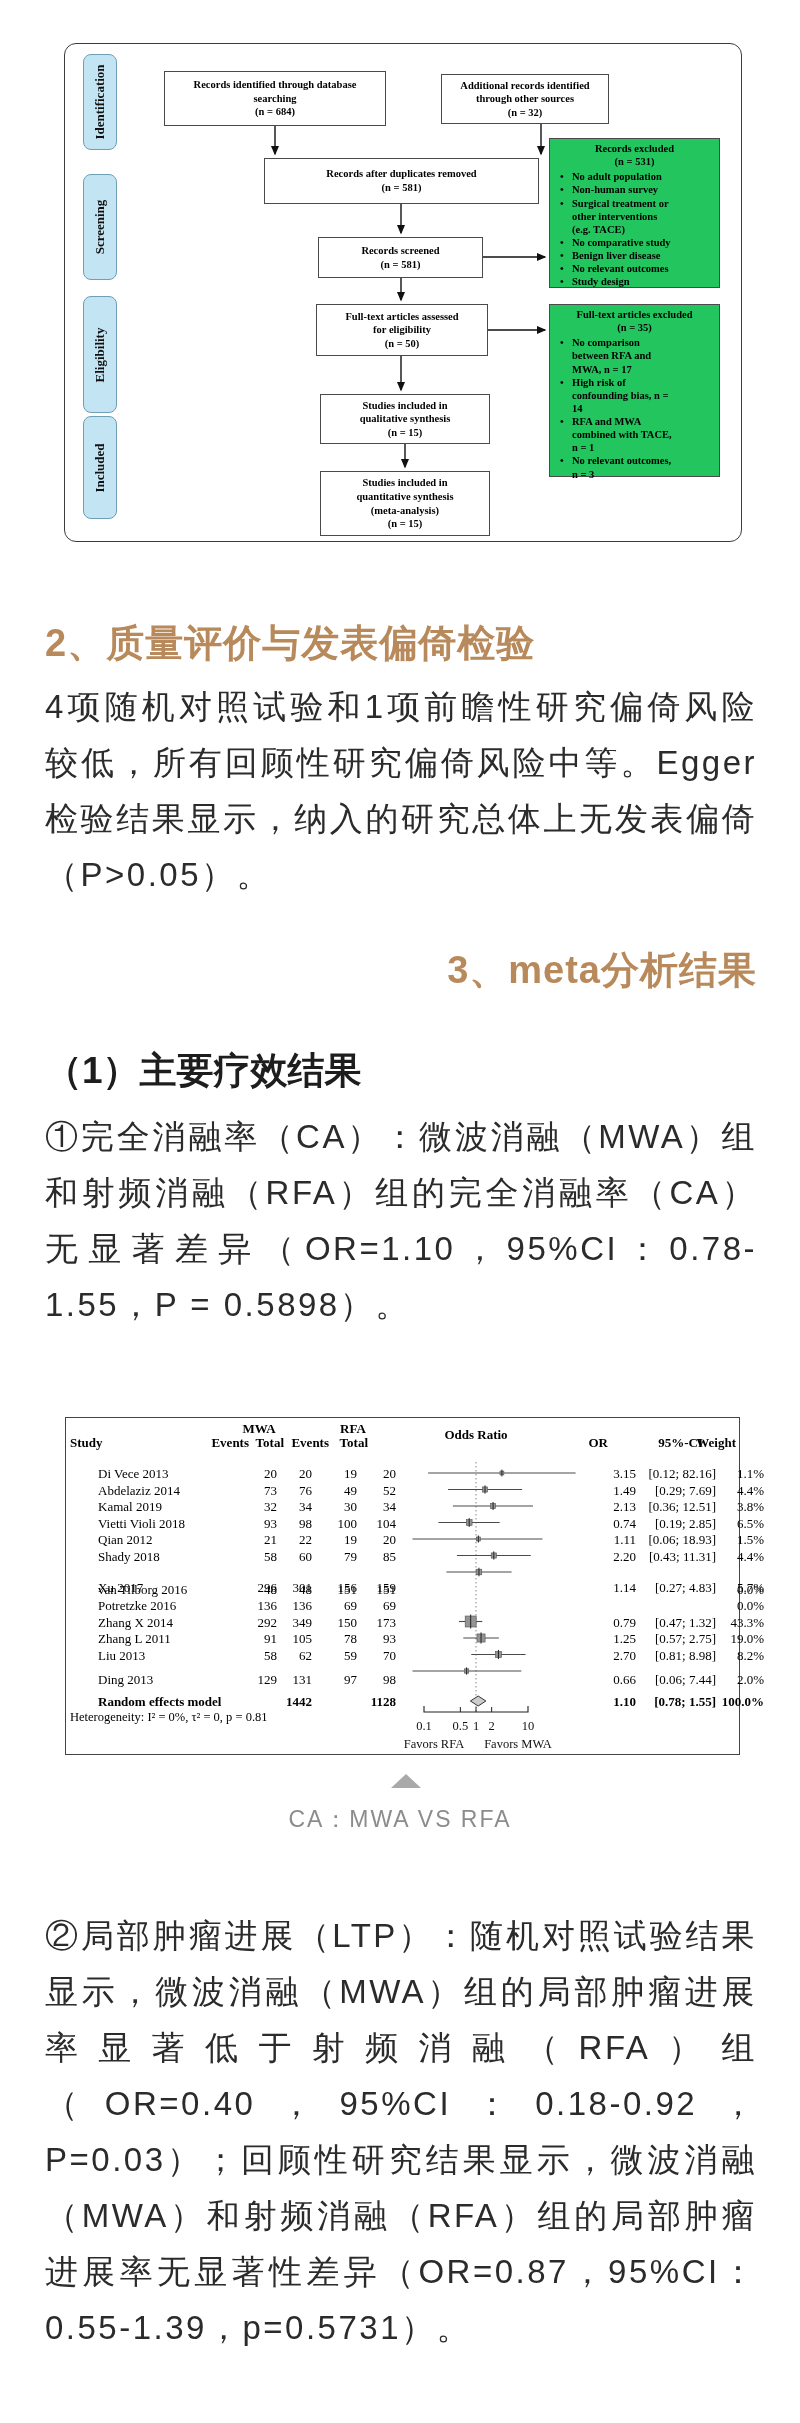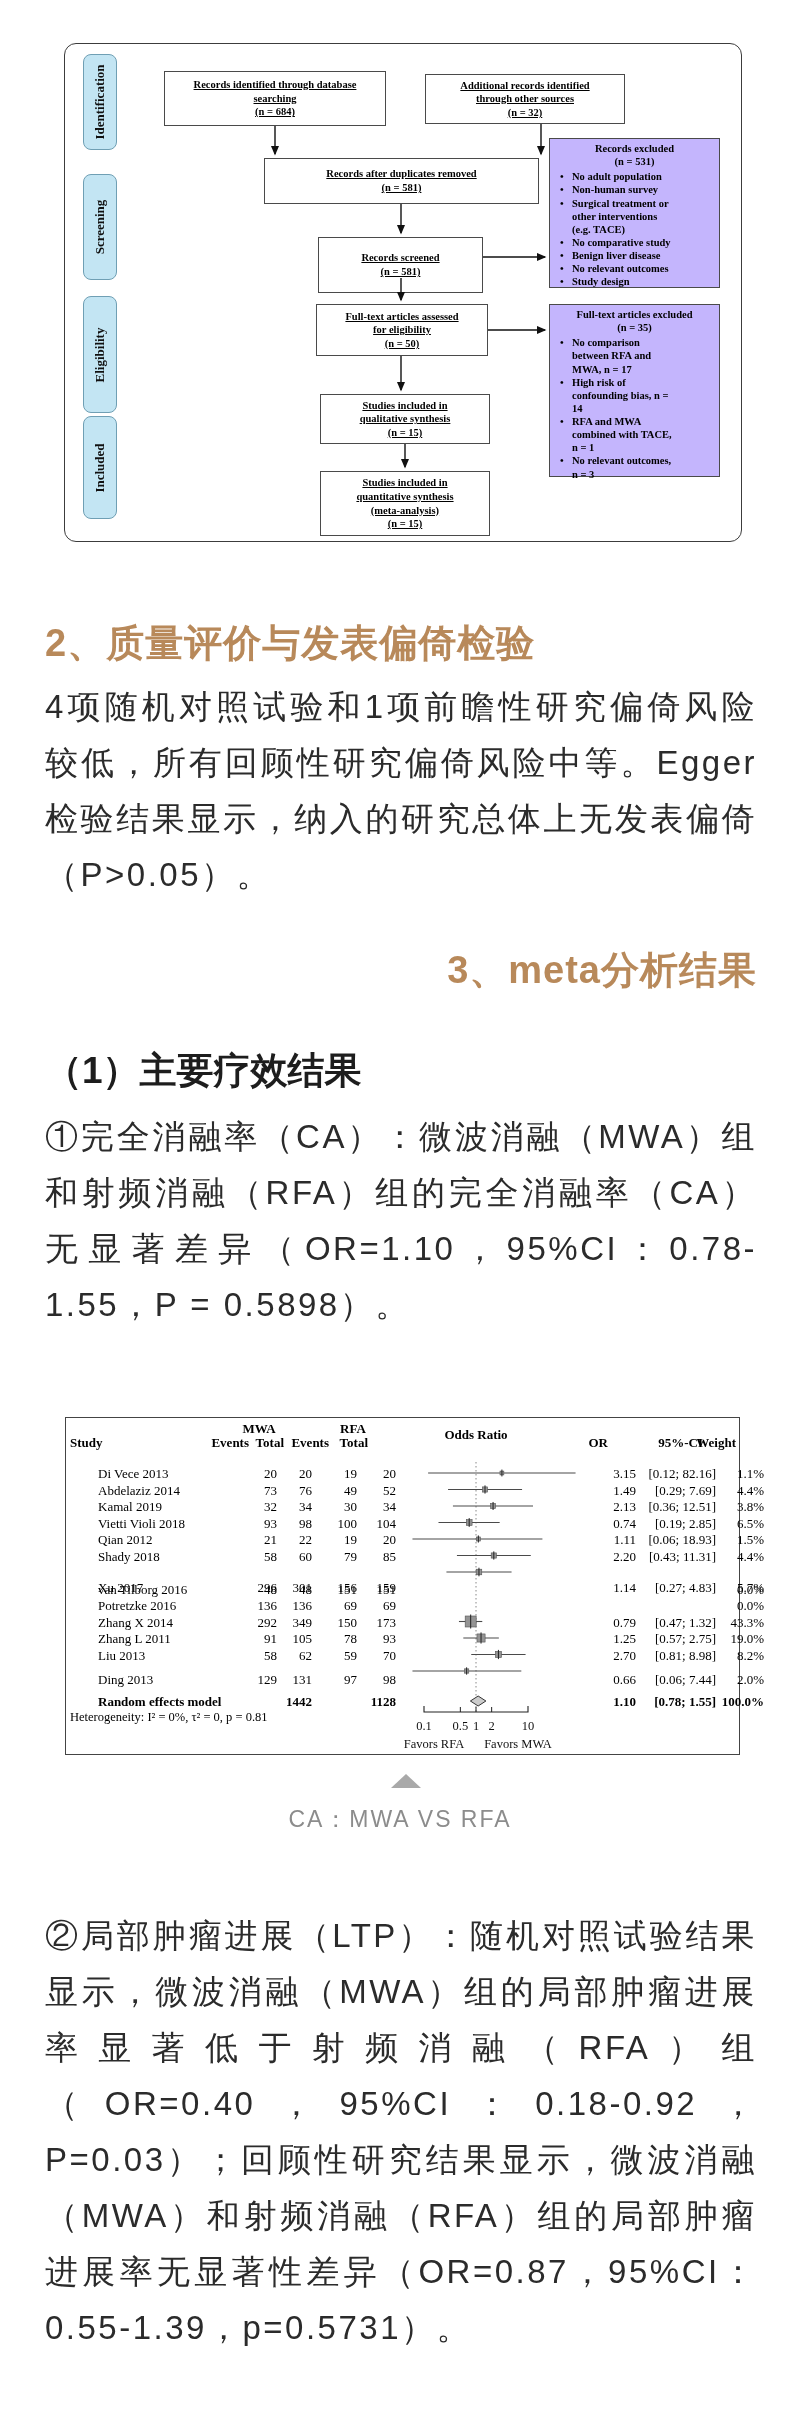--- a/index.html
+++ b/index.html
@@ -9,22 +9,22 @@
   
   #diagram{position:absolute;left:64px;top:43px;width:676px;height:497px;
            border:1.5px solid #3c3c3c;border-radius:12px;background:#fff;}
   .stage{position:absolute;left:18px;width:32px;background:#c3e5f3;
          border:1.5px solid #6f9fb4;border-radius:8px;}
   .stage span{position:absolute;left:50%;top:50%;transform:translate(-50%,-50%) rotate(-90deg);
         white-space:nowrap;font:bold 13px "Liberation Serif",serif;color:#111;}
   .dbox{position:absolute;border:1px solid #4a4a4a;background:#fff;color:#000;
         font:bold 10.5px/1.3 "Liberation Serif",serif;text-align:center;
         display:flex;align-items:center;justify-content:center;
-        white-space:pre-line;padding:2px;box-sizing:border-box;text-decoration:underline;}
-  .ebox{position:absolute;border:1px solid #4a4a4a;background:#c4b5fd;color:#000;
+        white-space:pre-line;padding:2px;box-sizing:border-box;}
+  .ebox{position:absolute;border:1px solid #4a4a4a;background:#22c55e;color:#000;
         font:bold 10.5px/1.25 "Liberation Serif",serif;box-sizing:border-box;padding:3px 4px;}
   .ebox .etitle{text-align:center;white-space:pre-line;}
   .ebox ul{margin:2px 0 0 0;padding:0 0 0 6px;list-style:none;}
   .ebox li{position:relative;padding-left:12px;white-space:pre-line;margin:0;}
   .ebox li::before{content:"•";position:absolute;left:0;top:0;}
   #flow-arrows{position:absolute;left:0;top:0;pointer-events:none;}
 
   
   .sec-heading{position:absolute;left:45px;width:712px;font-size:38px;font-weight:bold;
                letter-spacing:1px;}
@@ -70,26 +70,26 @@
     <div class="stage" style="top:252px;height:115px;">
         <span>Eligibility</span>
       </div>
     <div class="stage" style="top:372px;height:101px;">
         <span>Included</span>
       </div>
 
     <div class="dbox" style="left:99px;top:27px;width:222px;height:55px;">Records identified through database
 searching
 (n = 684)</div>
-    <div class="dbox" style="left:360px;top:30px;width:200px;height:50px;">Additional records identified
+    <div class="dbox" style="left:376px;top:30px;width:168px;height:50px;">Additional records identified
 through other sources
 (n = 32)</div>
     <div class="dbox" style="left:199px;top:114px;width:275px;height:46px;">Records after duplicates removed
 (n = 581)</div>
-    <div class="dbox" style="left:253px;top:193px;width:165px;height:56px;">Records screened
+    <div class="dbox" style="left:253px;top:193px;width:165px;height:41px;">Records screened
 (n = 581)</div>
     <div class="dbox" style="left:251px;top:260px;width:172px;height:52px;">Full-text articles assessed
 for eligibility
 (n = 50)</div>
     <div class="dbox" style="left:255px;top:350px;width:170px;height:50px;">Studies included in
 qualitative synthesis
 (n = 15)</div>
     <div class="dbox" style="left:255px;top:427px;width:170px;height:65px;">Studies included in
 quantitative synthesis
 (meta-analysis)

